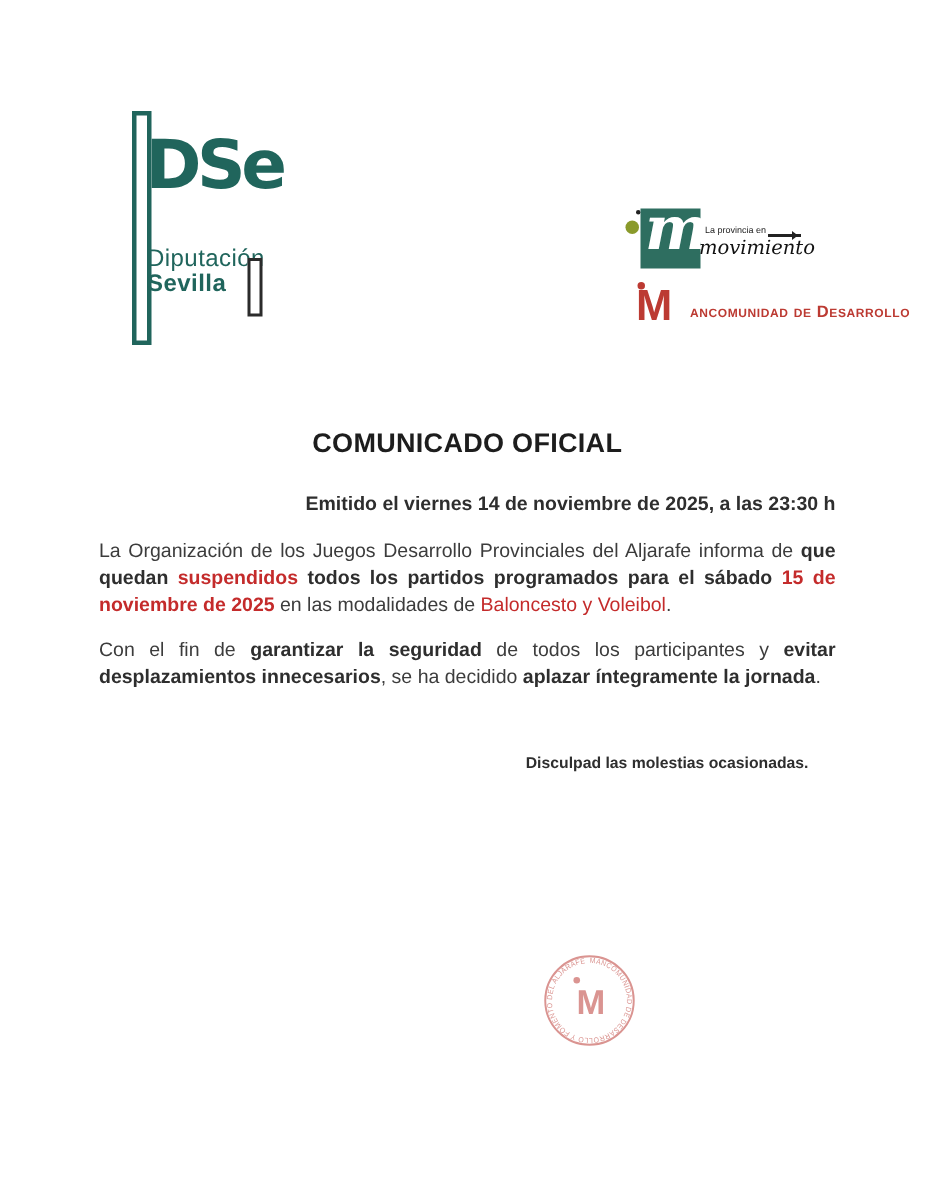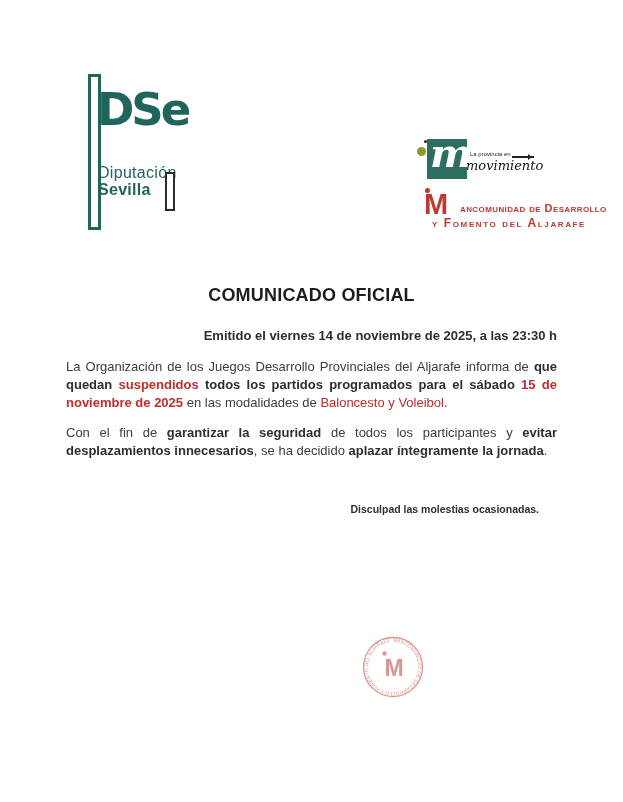--- a/index.html
+++ b/index.html
@@ -83,21 +83,20 @@
     <div class="mov-caption-small">La provincia en</div>
     <div class="mov-arrow"></div>
     <div class="mov-caption-script">movimiento</div>
   </div>
 
   <div class="manc">
     <div class="manc-row">
       <span class="manc-head"></span>
       <span class="manc-m">M</span>
       <span class="manc-line1">ancomunidad de Desarrollo</span>
-      <span class="manc-line2">y Fomento del Aljarafe</span>
     </div>
   </div>
 </div>
 
 <div class="content">
   <div class="doc-title">COMUNICADO OFICIAL</div>
   <div class="issued">Emitido el viernes 14 de noviembre de 2025, a las 23:30 h</div>
 
   <p class="para"><span>La Organización de los Juegos Desarrollo Provinciales del Aljarafe informa de </span><span class="b">que quedan </span><span class="b r">suspendidos</span><span class="b"> todos los partidos programados para el sábado </span><span class="b r">15 de noviembre de 2025</span><span> en las modalidades de </span><span class="r">Baloncesto y Voleibol</span><span>.</span></p>
   <p class="para"><span>Con el fin de </span><span class="b">garantizar la seguridad</span><span> de todos los participantes y </span><span class="b">evitar desplazamientos innecesarios</span><span>, se ha decidido </span><span class="b">aplazar íntegramente la jornada</span><span>.</span></p>

